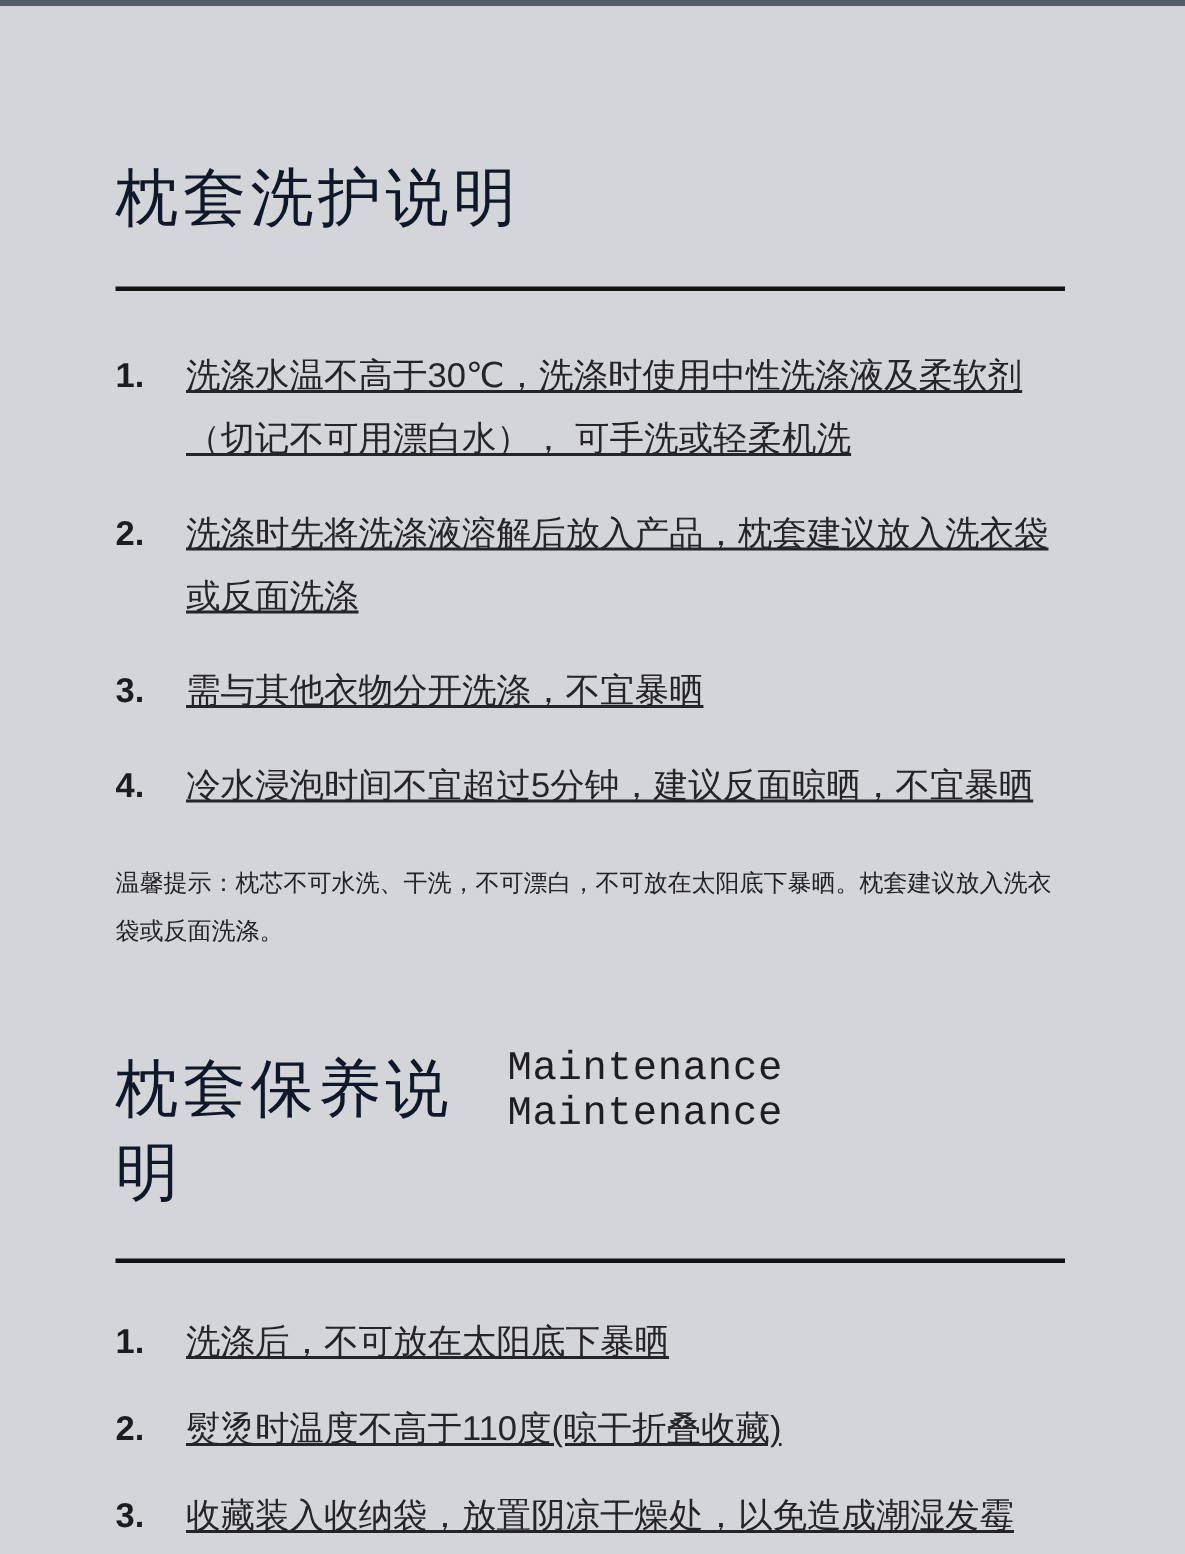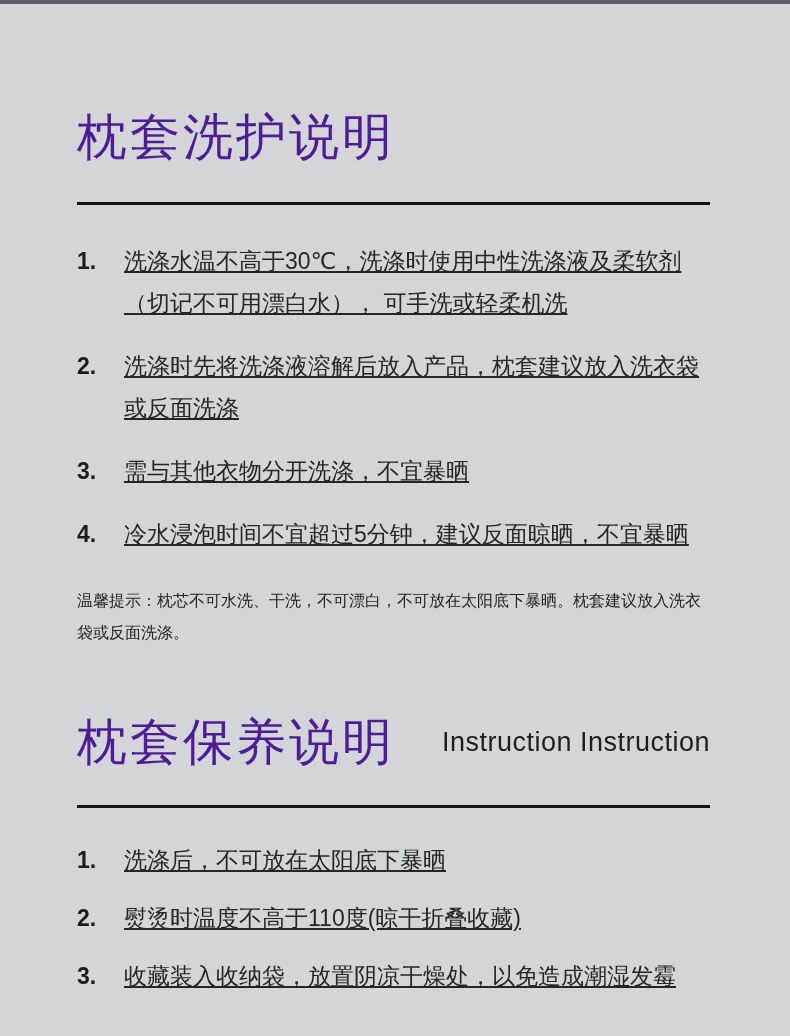--- a/index.html
+++ b/index.html
@@ -15,27 +15,28 @@
     width: 100%;
     height: 4px;
     background: #565b68;
   }
   .content {
     padding: 0 80px 0 77px;
   }
   .title-row {
     display: flex;
     justify-content: space-between;
-    align-items: center;
+    align-items: flex-start;
+    font-family: Liberation Mono, monospace;
   }
   .section-title {
-    font-size: 50px;
+    font-size: 42px;
     font-weight: 300;
     letter-spacing: 3px;
-    color: #4c1d95;
+    color: #0f172a;
   }
   .section-subtitle {
     font-size: 27px;
     font-weight: 300;
     color: #1e1e20;
     letter-spacing: 0.5px;
   }
   .title-1 { padding-top: 100px; }
   .title-2-row { padding-top: 60px; }
   .rule {
@@ -102,21 +103,21 @@
     <div class="care-item">
       <span class="item-number">4.</span>
       <span class="item-text">冷水浸泡时间不宜超过5分钟，建议反面晾晒，不宜暴晒</span>
     </div>
   </div>
 
   <div class="warm-tip">温馨提示：枕芯不可水洗、干洗，不可漂白，不可放在太阳底下暴晒。枕套建议放入洗衣袋或反面洗涤。</div>
 
   <div class="title-row title-2-row">
     <div class="section-title">枕套保养说明</div>
-    <div class="section-subtitle">Instruction Instruction</div>
+    <div class="section-subtitle">Maintenance Maintenance</div>
   </div>
   <div class="rule rule-2"></div>
 
   <div class="care-list care-list-2">
     <div class="care-item">
       <span class="item-number">1.</span>
       <span class="item-text">洗涤后，不可放在太阳底下暴晒</span>
     </div>
     <div class="care-item">
       <span class="item-number">2.</span>

